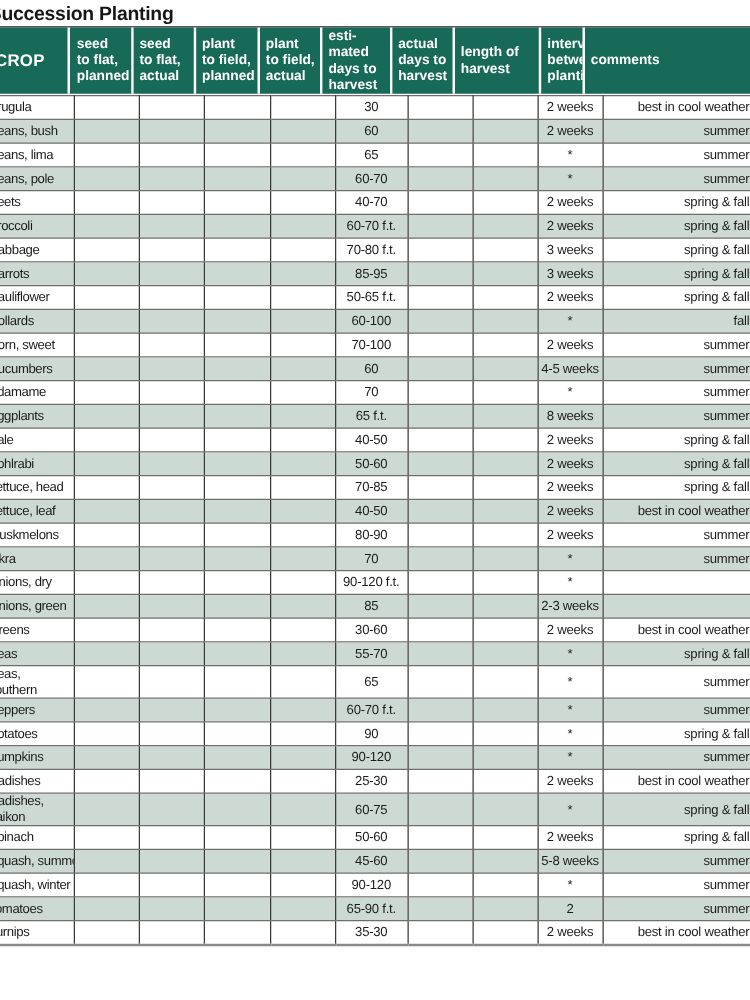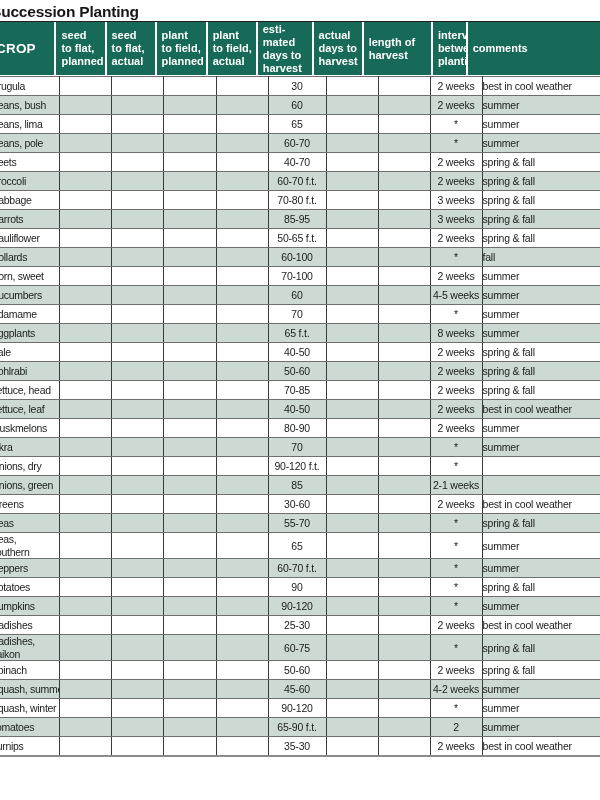--- a/index.html
+++ b/index.html
@@ -46,21 +46,21 @@
   }
   table.grid tr:first-child td { border-top: 1px solid var(--border-h); }
   table.grid tr:last-child td { border-bottom: 2px solid #8a8a8a; }
   table.grid td:first-child { border-left: none; }
   table.grid tr:nth-child(even) { background: var(--row-alt-bg); }
   td.c-crop {
     text-align: left; padding-left: 3px; white-space: pre;
     letter-spacing: -0.3px; line-height: 12.5px;
   }
   td.c-num { text-align: center; letter-spacing: -0.2px; }
-  td.c-comment { text-align: left; padding-left: 6px; letter-spacing: -0.2px; }
+  td.c-comment { text-align: right; padding-left: 6px; letter-spacing: -0.2px; }
 </style>
 </head>
 <body>
 
 <div class="viewport">
   <div class="shift">
 
     <div class="page-title">Succession Planting</div>
 
     <div class="header-row">
@@ -360,21 +360,21 @@
           </tr>
           <tr>
             <td class="c-crop">Onions, green</td>
             <td class="c-num"></td>
             <td class="c-num"></td>
             <td class="c-num"></td>
             <td class="c-num"></td>
             <td class="c-num">85</td>
             <td class="c-num"></td>
             <td class="c-num"></td>
-            <td class="c-num">2-1 weeks</td>
+            <td class="c-num">2-3 weeks</td>
             <td class="c-comment"></td>
           </tr>
           <tr>
             <td class="c-crop">Greens</td>
             <td class="c-num"></td>
             <td class="c-num"></td>
             <td class="c-num"></td>
             <td class="c-num"></td>
             <td class="c-num">30-60</td>
             <td class="c-num"></td>
@@ -482,21 +482,21 @@
           </tr>
           <tr>
             <td class="c-crop">Squash, summer</td>
             <td class="c-num"></td>
             <td class="c-num"></td>
             <td class="c-num"></td>
             <td class="c-num"></td>
             <td class="c-num">45-60</td>
             <td class="c-num"></td>
             <td class="c-num"></td>
-            <td class="c-num">4-2 weeks</td>
+            <td class="c-num">5-8 weeks</td>
             <td class="c-comment">summer</td>
           </tr>
           <tr>
             <td class="c-crop">Squash, winter</td>
             <td class="c-num"></td>
             <td class="c-num"></td>
             <td class="c-num"></td>
             <td class="c-num"></td>
             <td class="c-num">90-120</td>
             <td class="c-num"></td>

